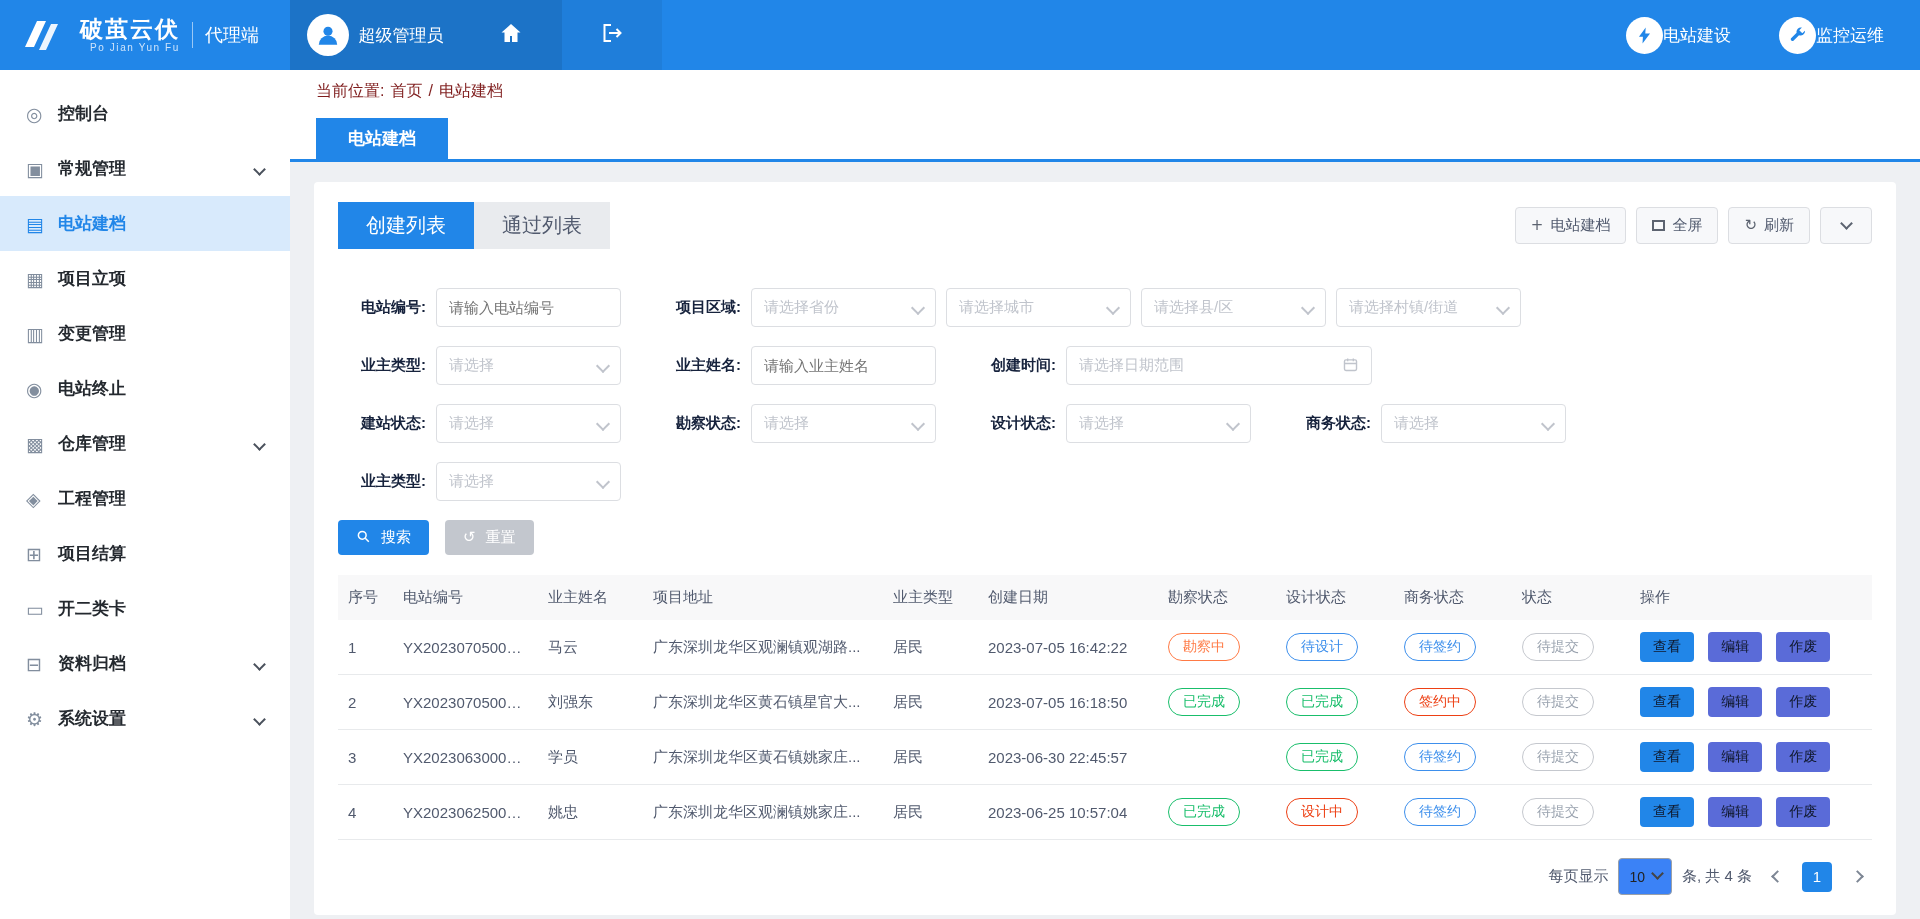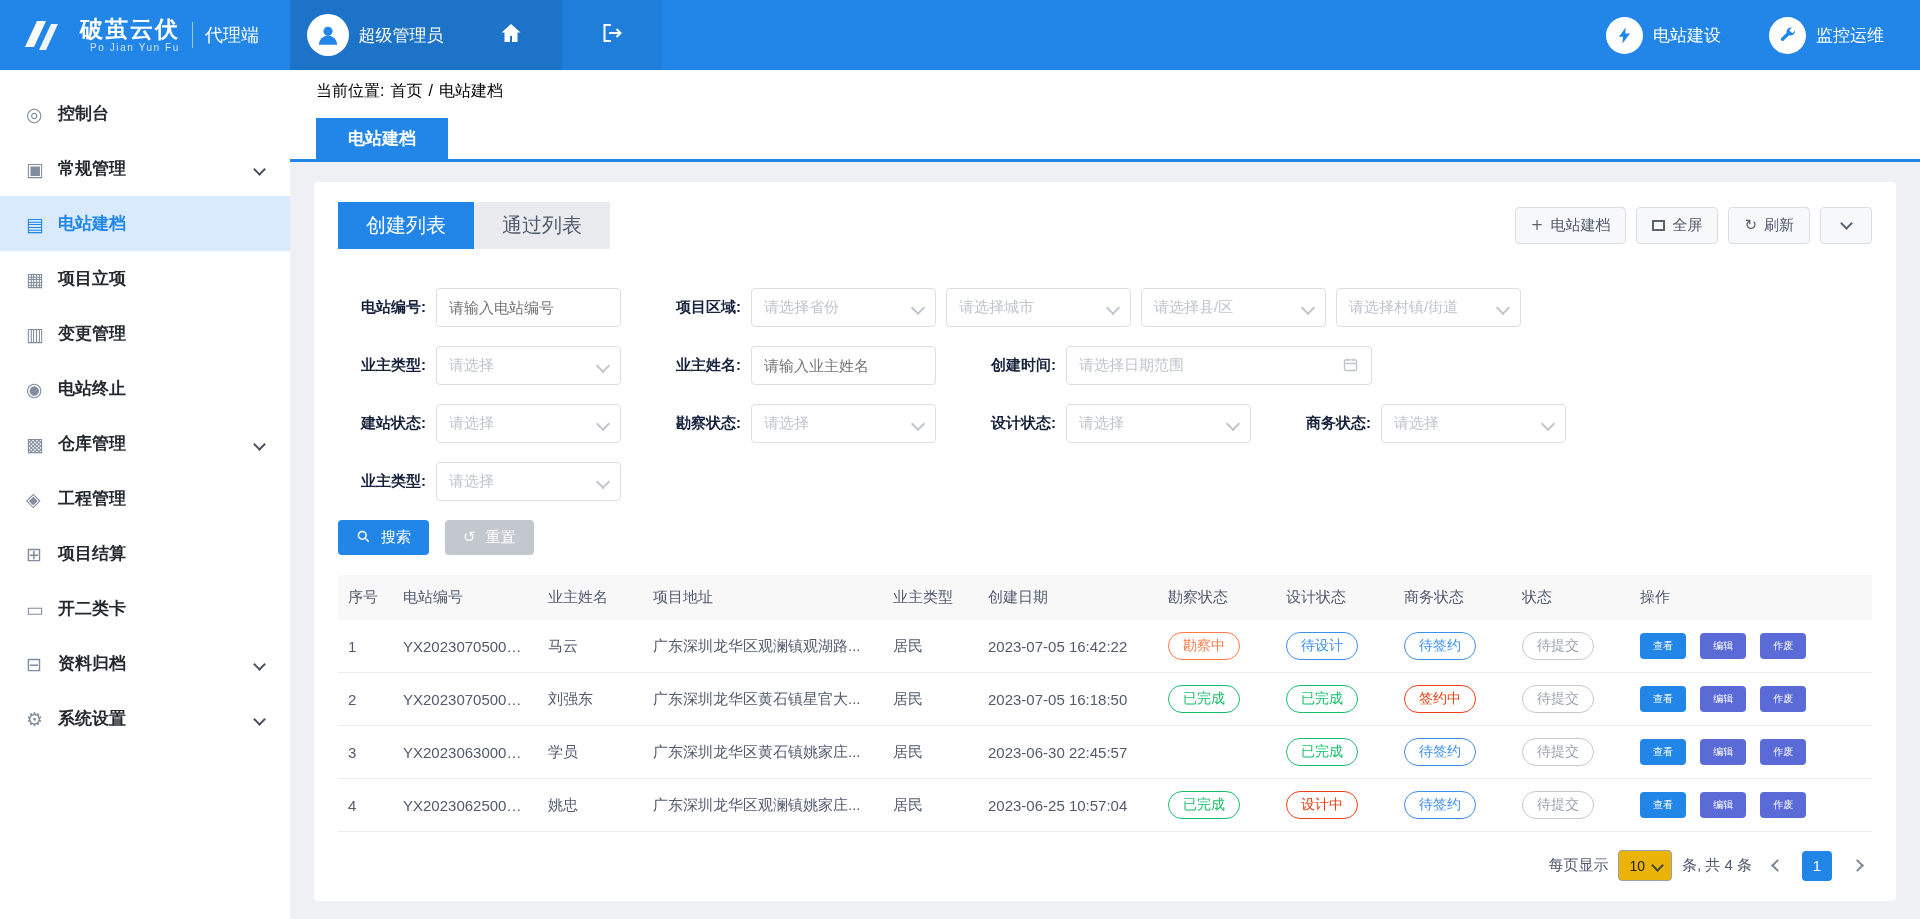--- a/index.html
+++ b/index.html
@@ -14,37 +14,37 @@
   .logo-title { font-size:23px; font-weight:bold; letter-spacing:2px; }
   .logo-sub { font-size:10px; color:#cfe4fb; letter-spacing:1.6px; }
   .portal { font-size:18px; margin-left:12px; padding-left:12px; border-left:1px solid rgba(255,255,255,.55); height:26px; line-height:26px; }
   .hblock { display:flex; align-items:center; justify-content:center; cursor:pointer; }
   .user-block { width:170px; background:rgba(0,0,0,.14); gap:10px; }
   .avatar { width:42px; height:42px; border-radius:50%; background:#fff; display:flex; align-items:center; justify-content:center; overflow:hidden; flex:none; }
   .user-name { font-size:17px; }
   .home-block { width:102px; background:rgba(0,0,0,.14); }
   .logout-block { width:100px; background:rgba(0,0,0,.06); }
   .top-right { margin-left:auto; display:flex; align-items:center; gap:48px; padding-right:36px; }
-  .nav-item { display:flex; align-items:center; gap:10px; font-size:17px; cursor:pointer; }
+  .nav-item { display:flex; align-items:center; font-size:17px; cursor:pointer; }
   .nav-circle { width:37px; height:37px; border-radius:50%; background:#fff; display:flex; align-items:center; justify-content:center; flex:none; }
 
   
   .body-row { display:flex; height:849px; }
   .sidebar { width:290px; background:#fff; padding-top:16px; flex:none; }
   .main { flex:1; display:flex; flex-direction:column; overflow:hidden; }
 
   
   .menu-item { height:55px; display:flex; align-items:center; padding:0 26px; font-size:17px; font-weight:bold; color:#24292f; cursor:pointer; position:relative; }
   .menu-item .mi { width:32px; font-size:19px; color:#828e9e; font-weight:normal; font-family:"DejaVu Sans",sans-serif; flex:none; }
   .menu-item.active { background:#d8eafc; color:#2186e8; }
   .menu-item.active .mi { color:#2186e8; }
   .chev-down { position:absolute; right:26px; top:24px; width:9px; height:9px; border-right:2px solid #4a515c; border-bottom:2px solid #4a515c; transform:rotate(45deg); }
 
   
-  .crumb-bar { background:#fff; height:42px; display:flex; align-items:center; padding:0 26px; font-size:16px; color:#000000; gap:6px; flex:none; }
+  .crumb-bar { background:#fff; height:42px; display:flex; align-items:center; padding:0 26px; font-size:16px; color:#7f1d1d; gap:6px; flex:none; }
   .crumb-link { cursor:pointer; }
   .tab-bar { background:#fff; padding:6px 0 0 26px; border-bottom:3px solid #2186e8; flex:none; }
   .page-tab { display:inline-block; background:#2186e8; color:#fff; font-size:17px; font-weight:bold; padding:9px 32px; cursor:pointer; }
 
   
   .card { background:#fff; margin:20px 24px 0; border-radius:4px; padding:20px 24px; }
 
   .panel-head { display:flex; align-items:center; }
   .ptab { padding:10px 28px; font-size:20px; background:#e9ebee; color:#515a6e; cursor:pointer; }
   .ptab.active { background:#2186e8; color:#fff; }
@@ -81,27 +81,27 @@
   .col-badge { width:118px; } .col-ops { }
 
   .badge { display:inline-block; min-width:72px; text-align:center; padding:4px 12px; border-radius:15px; font-size:14px; border:1px solid; background:#fff; }
   .badge:empty { display:none; }
   .badge[data-type="orange"] { color:#ff7a45; border-color:#ff7a45; }
   .badge[data-type="red"]    { color:#ed4014; border-color:#ed4014; }
   .badge[data-type="blue"]   { color:#3d8fec; border-color:#3d8fec; }
   .badge[data-type="green"]  { color:#19be6b; border-color:#19be6b; }
   .badge[data-type="gray"]   { color:#9aa3af; border-color:#c5c8ce; }
 
-  .act { border:none; color:#ffffff; font-size:10px; padding:6px 13px; border-radius:4px; margin-right:10px; cursor:pointer; }
+  .act { border:none; color:#0f172a; font-size:14px; padding:6px 13px; border-radius:4px; margin-right:10px; cursor:pointer; }
   .act-view { background:#2186e8; }
   .act-edit, .act-void { background:#5a6bd8; }
 
   
   .pager { display:flex; align-items:center; justify-content:flex-end; gap:10px; margin-top:18px; font-size:15px; color:#515a6e; }
-  .size-select { height:31px; border:1px solid #9aa0a8; border-radius:4px; padding:0 26px 0 10px; position:relative; display:flex; align-items:center; font-size:14px; color:#222; cursor:pointer; background:#eab308; }
+  .size-select { height:37px; border:1px solid #9aa0a8; border-radius:4px; padding:0 26px 0 10px; position:relative; display:flex; align-items:center; font-size:14px; color:#222; cursor:pointer; background:#3b82f6; }
   .size-select::after { content:''; position:absolute; right:9px; top:10px; width:7px; height:7px; border-right:2px solid #444; border-bottom:2px solid #444; transform:rotate(45deg); }
   .page-btn { width:30px; height:30px; display:flex; align-items:center; justify-content:center; cursor:pointer; border-radius:4px; }
   .page-num { background:#2186e8; color:#fff; font-size:15px; }
   .pch-l { width:9px; height:9px; border-left:2px solid #7d8694; border-bottom:2px solid #7d8694; transform:rotate(45deg); }
   .pch-r { width:9px; height:9px; border-right:2px solid #7d8694; border-top:2px solid #7d8694; transform:rotate(45deg); }
 </style>
 </head>
 <body>
 
 <header class="topbar">

